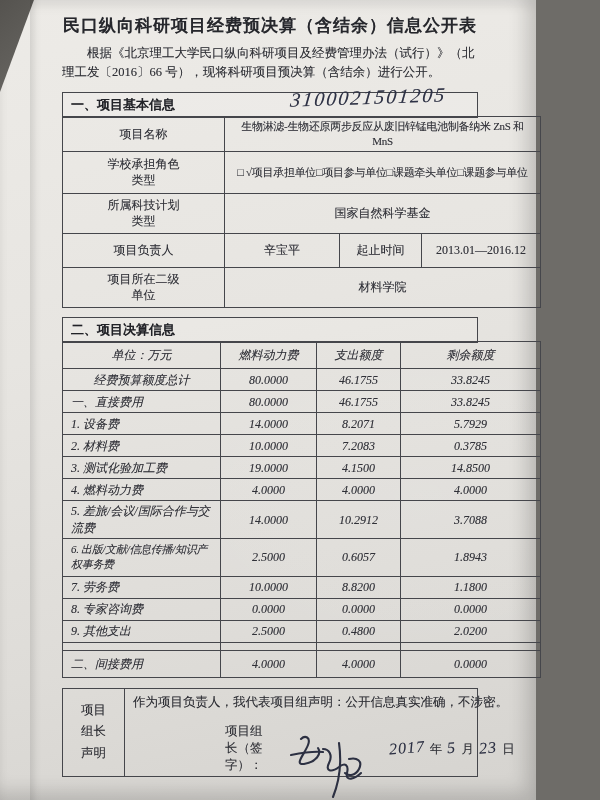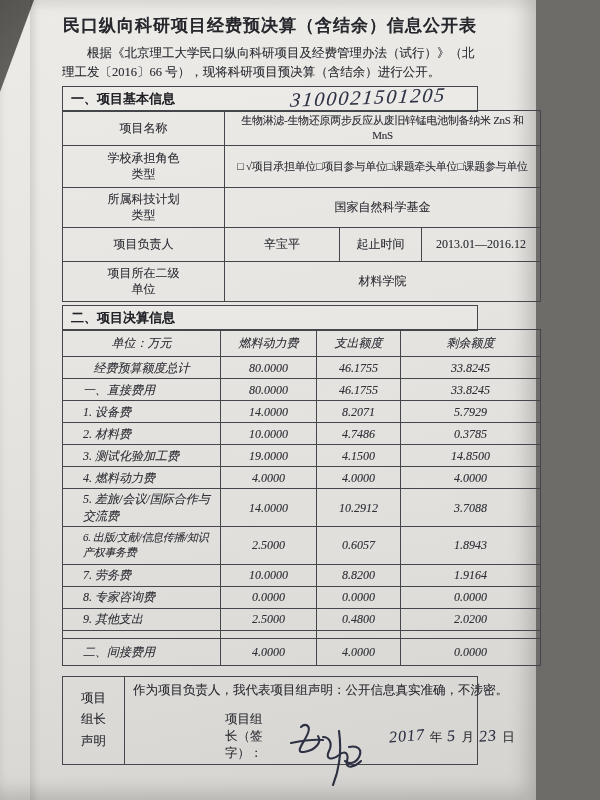--- a/index.html
+++ b/index.html
@@ -39,40 +39,40 @@
     margin-top:7px; font-size:12.5px; line-height:1.55;
     text-indent:2em; color:#2e2f35;font-family:Liberation Serif, serif;
   }
   .hw-no {
     position:absolute; top:72px; right:2px; width:215px;
     font-style:italic; font-size:20px; letter-spacing:2px;
     color:#2e3246; transform:rotate(-2deg) skewX(-8deg);
     text-align:center; white-space:nowrap;
   }
   .sec-head {
-    margin-top:3px;
+    margin-top:9px;
     border:1.5px solid #45464b;
     font:bold 13px "Liberation Sans","DejaVu Sans",sans-serif;
     color:#212227; padding:3px 8px; background:rgba(255,255,255,0.12);
   }
   table { width:100%; border-collapse:collapse; table-layout:fixed; margin-top:-1.5px; }
   td {
     border:1px solid #45464b; font-size:12px; color:#303138;
     padding:2px 5px; text-align:center; vertical-align:middle;
     white-space:pre-line; line-height:1.35;
   }
   .outer { border:1.5px solid #45464b; }
   .basic td.lbl { }
   .tight { font-size:11px; letter-spacing:-0.3px;margin-top:41px; }
   .basic tr.r1 td{height:30px} .basic tr.r2 td{height:42px} .basic tr.r3 td{height:40px}
   .basic tr.r4 td{height:37px} .basic tr.r5 td{height:34px} .basic tr.r6 td{height:40px}
   .u80 { display:inline-block; border-bottom:1px solid #3a3b40; padding:0 15px; }
   .budget td { height:22px;font-style:italic; }
   .budget tr.hd td { height:27px; }
-  .budget td.lbl { text-align:left; padding-left:20px; }
+  .budget td.lbl { text-align:left; padding-left:8px; }
   .budget td.ctr { text-align:center; }
   .budget tr.tall td { height:34px; }
   .budget tr.taller td { height:38px; }
   .budget tr.spacer td { height:8px; padding:0; }
   .budget tr.last td { height:27px; }
   .decl {
     display:flex; border:1.5px solid #45464b; margin-top:10px; min-height:72px;
   }
   .decl-left {
     width:62px; border-right:1px solid #45464b; flex:none;
@@ -176,21 +176,21 @@
       </tr>
       <tr>
         <td class="lbl">1. 设备费</td>
         <td>14.0000</td>
         <td>8.2071</td>
         <td>5.7929</td>
       </tr>
       <tr>
         <td class="lbl">2. 材料费</td>
         <td>10.0000</td>
-        <td>4.7486</td>
+        <td>7.2083</td>
         <td>0.3785</td>
       </tr>
       <tr>
         <td class="lbl">3. 测试化验加工费</td>
         <td>19.0000</td>
         <td>4.1500</td>
         <td>14.8500</td>
       </tr>
       <tr>
         <td class="lbl">4. 燃料动力费</td>
@@ -207,21 +207,21 @@
       <tr class="taller">
         <td class="lbl tight">6. 出版/文献/信息传播/知识产权事务费</td>
         <td>2.5000</td>
         <td>0.6057</td>
         <td>1.8943</td>
       </tr>
       <tr>
         <td class="lbl">7. 劳务费</td>
         <td>10.0000</td>
         <td>8.8200</td>
-        <td>1.9164</td>
+        <td>1.1800</td>
       </tr>
       <tr>
         <td class="lbl">8. 专家咨询费</td>
         <td>0.0000</td>
         <td>0.0000</td>
         <td>0.0000</td>
       </tr>
       <tr>
         <td class="lbl">9. 其他支出</td>
         <td>2.5000</td>

